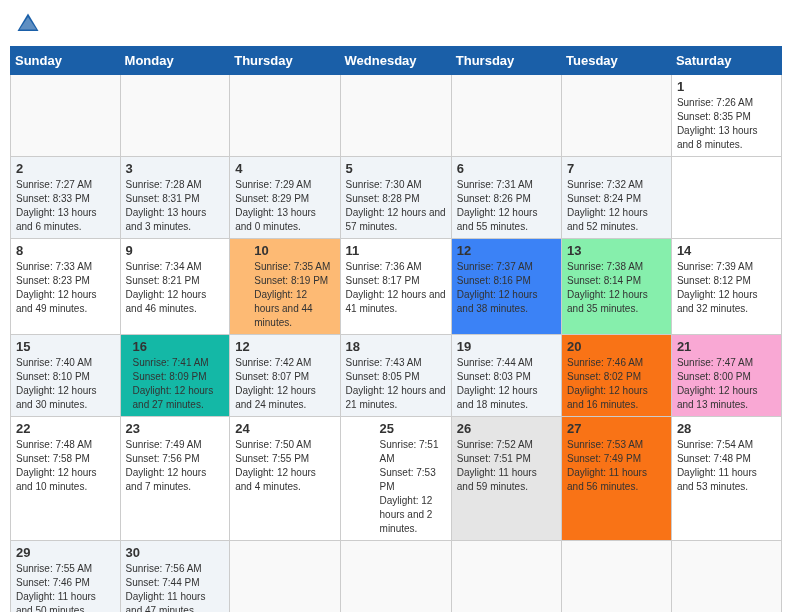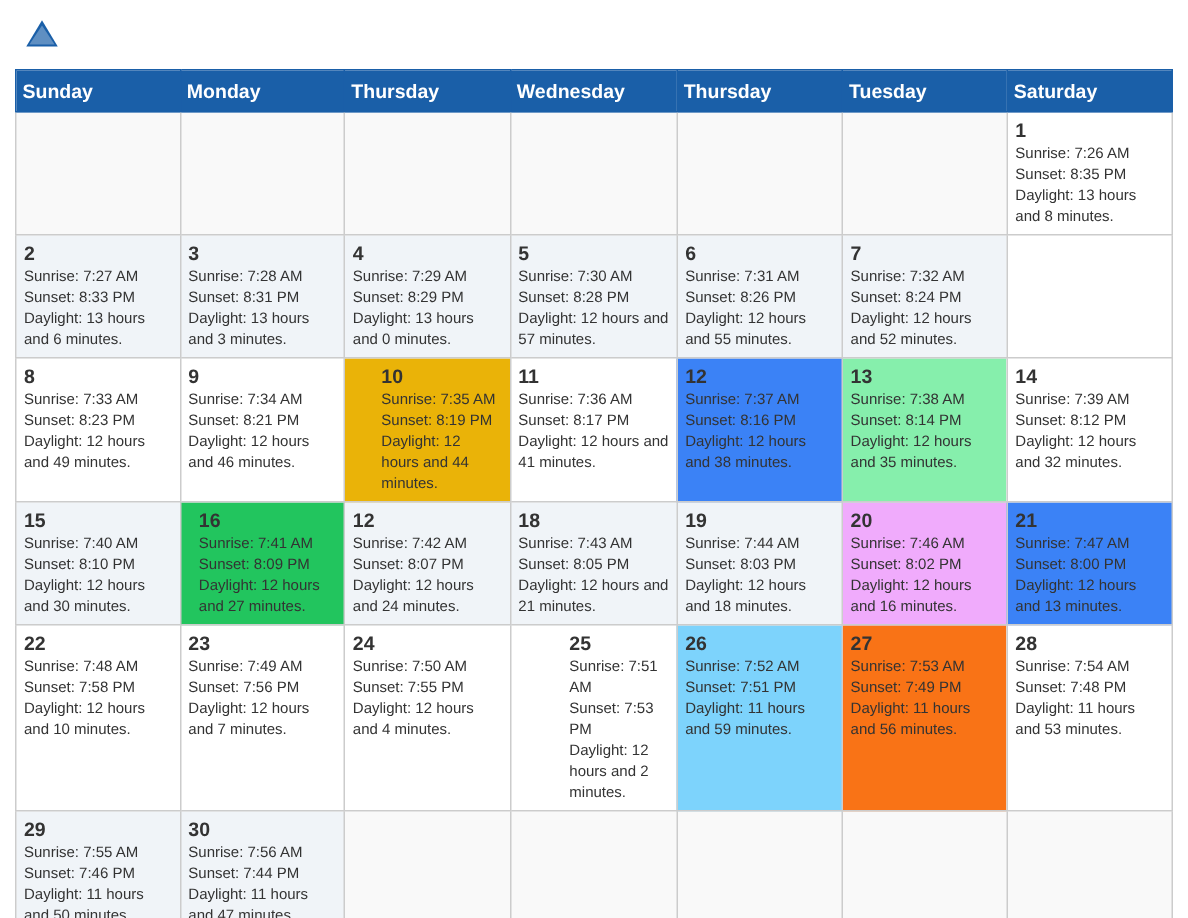--- a/index.html
+++ b/index.html
@@ -171,21 +171,21 @@
       </tr>
       <tr>
         <td style="background: rgb(255, 255, 255);">
           <span class="day-num">8</span>
           <div class="day-info">Sunrise: 7:33 AM<br>Sunset: 8:23 PM<br>Daylight: 12 hours and 49 minutes.</div>
         </td>
         <td style="background: rgb(255, 255, 255);">
           <span class="day-num">9</span>
           <div class="day-info">Sunrise: 7:34 AM<br>Sunset: 8:21 PM<br>Daylight: 12 hours and 46 minutes.</div>
         </td>
-        <td style="background: #eab308; padding-left: 24px;">
+        <td style="background: #fdba74; padding-left: 24px;">
           <span class="day-num">10</span>
           <div class="day-info">Sunrise: 7:35 AM<br>Sunset: 8:19 PM<br>Daylight: 12 hours and 44 minutes.</div>
         </td>
         <td style="background: rgb(255, 255, 255);">
           <span class="day-num">11</span>
           <div class="day-info">Sunrise: 7:36 AM<br>Sunset: 8:17 PM<br>Daylight: 12 hours and 41 minutes.</div>
         </td>
         <td style="background: #3b82f6;">
           <span class="day-num">12</span>
           <div class="day-info">Sunrise: 7:37 AM<br>Sunset: 8:16 PM<br>Daylight: 12 hours and 38 minutes.</div>
@@ -197,41 +197,41 @@
         <td style="background: rgb(255, 255, 255); margin-left: 44px;">
           <span class="day-num">14</span>
           <div class="day-info">Sunrise: 7:39 AM<br>Sunset: 8:12 PM<br>Daylight: 12 hours and 32 minutes.</div>
         </td>
       </tr>
       <tr>
         <td style="background: rgb(240, 244, 248);">
           <span class="day-num">15</span>
           <div class="day-info">Sunrise: 7:40 AM<br>Sunset: 8:10 PM<br>Daylight: 12 hours and 30 minutes.</div>
         </td>
-        <td style="background: #22c55e; padding-left: 12px;">
+        <td style="background: #14b8a6; padding-left: 12px;">
           <span class="day-num">16</span>
           <div class="day-info">Sunrise: 7:41 AM<br>Sunset: 8:09 PM<br>Daylight: 12 hours and 27 minutes.</div>
         </td>
         <td style="background: rgb(240, 244, 248);">
           <span class="day-num">12</span>
           <div class="day-info">Sunrise: 7:42 AM<br>Sunset: 8:07 PM<br>Daylight: 12 hours and 24 minutes.</div>
         </td>
         <td style="background: rgb(240, 244, 248);">
           <span class="day-num">18</span>
           <div class="day-info">Sunrise: 7:43 AM<br>Sunset: 8:05 PM<br>Daylight: 12 hours and 21 minutes.</div>
         </td>
         <td style="background: rgb(240, 244, 248);">
           <span class="day-num">19</span>
           <div class="day-info">Sunrise: 7:44 AM<br>Sunset: 8:03 PM<br>Daylight: 12 hours and 18 minutes.</div>
         </td>
-        <td style="background: #f0abfc;">
+        <td style="background: #f97316;">
           <span class="day-num">20</span>
           <div class="day-info">Sunrise: 7:46 AM<br>Sunset: 8:02 PM<br>Daylight: 12 hours and 16 minutes.</div>
         </td>
-        <td style="background: #3b82f6; margin-left: 12px;">
+        <td style="background: #f9a8d4; margin-left: 12px;">
           <span class="day-num">21</span>
           <div class="day-info">Sunrise: 7:47 AM<br>Sunset: 8:00 PM<br>Daylight: 12 hours and 13 minutes.</div>
         </td>
       </tr>
       <tr>
         <td style="background: rgb(255, 255, 255);">
           <span class="day-num">22</span>
           <div class="day-info">Sunrise: 7:48 AM<br>Sunset: 7:58 PM<br>Daylight: 12 hours and 10 minutes.</div>
         </td>
         <td style="background: rgb(255, 255, 255);">
@@ -239,21 +239,21 @@
           <div class="day-info">Sunrise: 7:49 AM<br>Sunset: 7:56 PM<br>Daylight: 12 hours and 7 minutes.</div>
         </td>
         <td style="background: rgb(255, 255, 255); margin-top: 23px;">
           <span class="day-num">24</span>
           <div class="day-info">Sunrise: 7:50 AM<br>Sunset: 7:55 PM<br>Daylight: 12 hours and 4 minutes.</div>
         </td>
         <td style="background: rgb(255, 255, 255); padding-left: 39px;">
           <span class="day-num">25</span>
           <div class="day-info">Sunrise: 7:51 AM<br>Sunset: 7:53 PM<br>Daylight: 12 hours and 2 minutes.</div>
         </td>
-        <td style="background: #7dd3fc;">
+        <td style="background: #e5e5e5;">
           <span class="day-num">26</span>
           <div class="day-info">Sunrise: 7:52 AM<br>Sunset: 7:51 PM<br>Daylight: 11 hours and 59 minutes.</div>
         </td>
         <td style="background: #f97316;">
           <span class="day-num">27</span>
           <div class="day-info">Sunrise: 7:53 AM<br>Sunset: 7:49 PM<br>Daylight: 11 hours and 56 minutes.</div>
         </td>
         <td style="background: rgb(255, 255, 255);">
           <span class="day-num">28</span>
           <div class="day-info">Sunrise: 7:54 AM<br>Sunset: 7:48 PM<br>Daylight: 11 hours and 53 minutes.</div>

